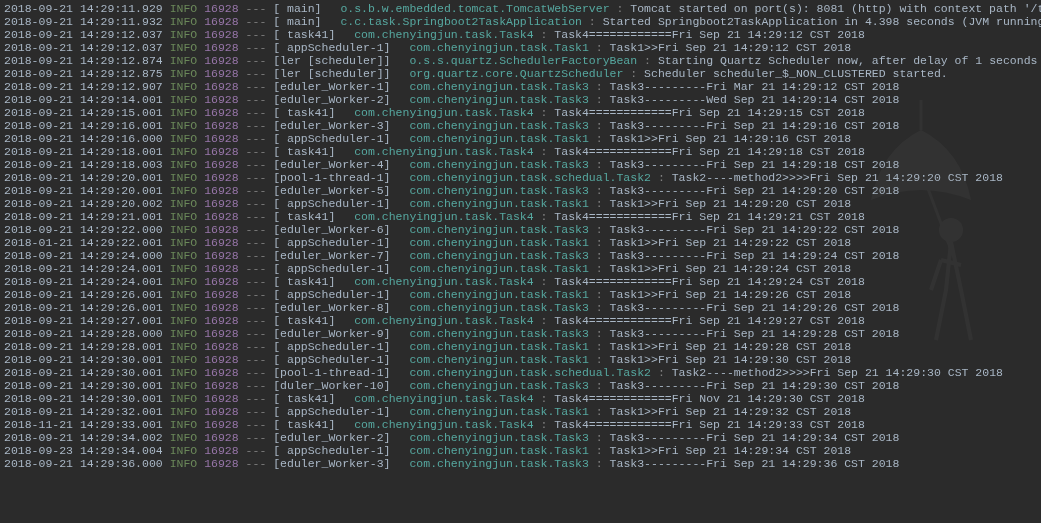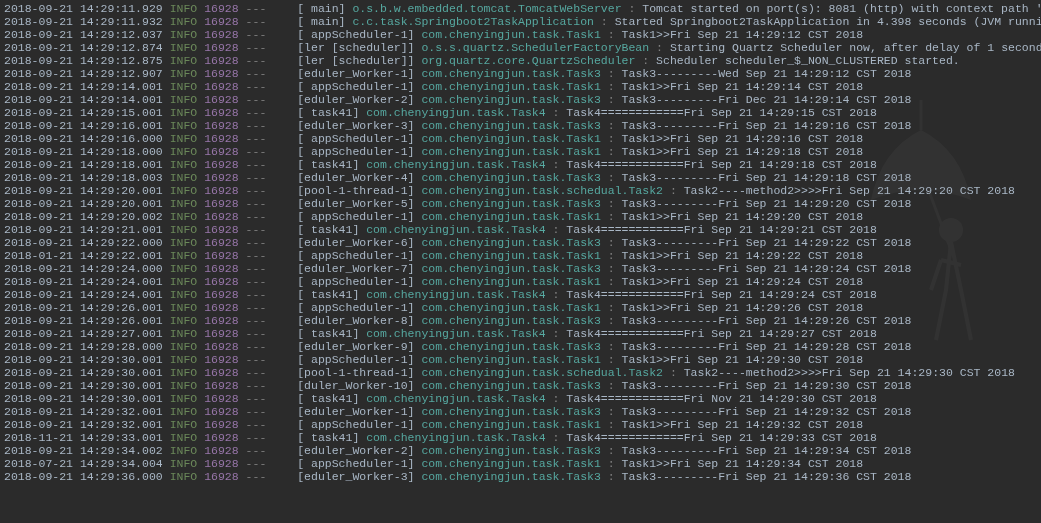--- a/index.html
+++ b/index.html
@@ -14,22 +14,22 @@
     overflow: hidden;
     white-space: nowrap;
     padding: 2px 4px;
     position: relative;
   }
   .log-line { display: block; }
   .ts { color: #a9b7c6; }
   .lvl { color: #6a8759; }
   .pid { color: #9876aa; }
   .sep { color: #808080; }
-  .thread { color: #a9b7c6; margin-left: 24px; }
-  .logger { color: #56a8a0; }
+  .thread { color: #a9b7c6; }
+  .logger { color: #56a8a0; margin-left: 12px; }
   .msg { color: #a9b7c6; }
   
   .wm {
     position: absolute;
     right: 20px;
     top: 90px;
     width: 200px;
     height: 260px;
     opacity: 0.08;
     pointer-events: none;
@@ -42,48 +42,47 @@
   <path d="M100 40 Q60 60 50 110 Q100 90 150 110 Q140 60 100 40 Z" fill="#888"></path>
   <line x1="100" y1="40" x2="100" y2="10" stroke="#888" stroke-width="3"></line>
   <line x1="100" y1="80" x2="130" y2="160" stroke="#888" stroke-width="3"></line>
   <circle cx="130" cy="140" r="12" fill="#888"></circle>
   <path d="M130 152 L125 200 L115 250 M130 152 L140 200 L150 250 M120 170 L110 200 M120 170 L140 175" stroke="#888" stroke-width="4" fill="none"></path>
 </svg>
 
 <div id="log-container">
     <div class="log-line"><span class="ts">2018-09-21 14:29:11.929</span>  <span class="lvl">INFO</span> <span class="pid">16928</span><span class="sep"> --- </span><span class="thread">[           main] </span><span class="logger">o.s.b.w.embedded.tomcat.TomcatWebServer </span><span class="sep"> : </span><span class="msg">Tomcat started on port(s): 8081 (http) with context path '/task'</span></div>
     <div class="log-line"><span class="ts">2018-09-21 14:29:11.932</span>  <span class="lvl">INFO</span> <span class="pid">16928</span><span class="sep"> --- </span><span class="thread">[           main] </span><span class="logger">c.c.task.Springboot2TaskApplication     </span><span class="sep"> : </span><span class="msg">Started Springboot2TaskApplication in 4.398 seconds (JVM running for 5.512)</span></div>
+    <div class="log-line"><span class="ts">2018-09-21 14:29:12.037</span>  <span class="lvl">INFO</span> <span class="pid">16928</span><span class="sep"> --- </span><span class="thread">[         task41] </span><span class="logger">com.chenyingjun.task.Task4              </span><span class="sep"> : </span><span class="msg">Task4============Fri Sep 21 14:29:12 CST 2018</span></div>
     <div class="log-line"><span class="ts">2018-09-21 14:29:12.037</span>  <span class="lvl">INFO</span> <span class="pid">16928</span><span class="sep"> --- </span><span class="thread">[ appScheduler-1] </span><span class="logger">com.chenyingjun.task.Task1              </span><span class="sep"> : </span><span class="msg">Task1&gt;&gt;Fri Sep 21 14:29:12 CST 2018</span></div>
     <div class="log-line"><span class="ts">2018-09-21 14:29:12.874</span>  <span class="lvl">INFO</span> <span class="pid">16928</span><span class="sep"> --- </span><span class="thread">[ler [scheduler]] </span><span class="logger">o.s.s.quartz.SchedulerFactoryBean       </span><span class="sep"> : </span><span class="msg">Starting Quartz Scheduler now, after delay of 1 seconds</span></div>
     <div class="log-line"><span class="ts">2018-09-21 14:29:12.875</span>  <span class="lvl">INFO</span> <span class="pid">16928</span><span class="sep"> --- </span><span class="thread">[ler [scheduler]] </span><span class="logger">org.quartz.core.QuartzScheduler         </span><span class="sep"> : </span><span class="msg">Scheduler scheduler_$_NON_CLUSTERED started.</span></div>
-    <div class="log-line"><span class="ts">2018-09-21 14:29:12.907</span>  <span class="lvl">INFO</span> <span class="pid">16928</span><span class="sep"> --- </span><span class="thread">[eduler_Worker-1] </span><span class="logger">com.chenyingjun.task.Task3              </span><span class="sep"> : </span><span class="msg">Task3---------Wed Sep 21 14:29:12 CST 2018</span></div>
-    <div class="log-line"><span class="ts">2018-09-21 14:29:14.001</span>  <span class="lvl">INFO</span> <span class="pid">16928</span><span class="sep"> --- </span><span class="thread">[ appScheduler-1] </span><span class="logger">com.chenyingjun.task.Task1              </span><span class="sep"> : </span><span class="msg">Task1&gt;&gt;Fri Sep 21 14:29:14 CST 2018</span></div>
-    <div class="log-line"><span class="ts">2018-09-21 14:29:14.001</span>  <span class="lvl">INFO</span> <span class="pid">16928</span><span class="sep"> --- </span><span class="thread">[eduler_Worker-2] </span><span class="logger">com.chenyingjun.task.Task3              </span><span class="sep"> : </span><span class="msg">Task3---------Fri Dec 21 14:29:14 CST 2018</span></div>
+    <div class="log-line"><span class="ts">2018-09-21 14:29:12.907</span>  <span class="lvl">INFO</span> <span class="pid">16928</span><span class="sep"> --- </span><span class="thread">[eduler_Worker-1] </span><span class="logger">com.chenyingjun.task.Task3              </span><span class="sep"> : </span><span class="msg">Task3---------Fri Mar 21 14:29:12 CST 2018</span></div>
+    <div class="log-line"><span class="ts">2018-09-21 14:29:14.001</span>  <span class="lvl">INFO</span> <span class="pid">16928</span><span class="sep"> --- </span><span class="thread">[eduler_Worker-2] </span><span class="logger">com.chenyingjun.task.Task3              </span><span class="sep"> : </span><span class="msg">Task3---------Wed Sep 21 14:29:14 CST 2018</span></div>
     <div class="log-line"><span class="ts">2018-09-21 14:29:15.001</span>  <span class="lvl">INFO</span> <span class="pid">16928</span><span class="sep"> --- </span><span class="thread">[         task41] </span><span class="logger">com.chenyingjun.task.Task4              </span><span class="sep"> : </span><span class="msg">Task4============Fri Sep 21 14:29:15 CST 2018</span></div>
     <div class="log-line"><span class="ts">2018-09-21 14:29:16.001</span>  <span class="lvl">INFO</span> <span class="pid">16928</span><span class="sep"> --- </span><span class="thread">[eduler_Worker-3] </span><span class="logger">com.chenyingjun.task.Task3              </span><span class="sep"> : </span><span class="msg">Task3---------Fri Sep 21 14:29:16 CST 2018</span></div>
     <div class="log-line"><span class="ts">2018-09-21 14:29:16.000</span>  <span class="lvl">INFO</span> <span class="pid">16928</span><span class="sep"> --- </span><span class="thread">[ appScheduler-1] </span><span class="logger">com.chenyingjun.task.Task1              </span><span class="sep"> : </span><span class="msg">Task1&gt;&gt;Fri Sep 21 14:29:16 CST 2018</span></div>
-    <div class="log-line"><span class="ts">2018-09-21 14:29:18.000</span>  <span class="lvl">INFO</span> <span class="pid">16928</span><span class="sep"> --- </span><span class="thread">[ appScheduler-1] </span><span class="logger">com.chenyingjun.task.Task1              </span><span class="sep"> : </span><span class="msg">Task1&gt;&gt;Fri Sep 21 14:29:18 CST 2018</span></div>
     <div class="log-line"><span class="ts">2018-09-21 14:29:18.001</span>  <span class="lvl">INFO</span> <span class="pid">16928</span><span class="sep"> --- </span><span class="thread">[         task41] </span><span class="logger">com.chenyingjun.task.Task4              </span><span class="sep"> : </span><span class="msg">Task4============Fri Sep 21 14:29:18 CST 2018</span></div>
     <div class="log-line"><span class="ts">2018-09-21 14:29:18.003</span>  <span class="lvl">INFO</span> <span class="pid">16928</span><span class="sep"> --- </span><span class="thread">[eduler_Worker-4] </span><span class="logger">com.chenyingjun.task.Task3              </span><span class="sep"> : </span><span class="msg">Task3---------Fri Sep 21 14:29:18 CST 2018</span></div>
     <div class="log-line"><span class="ts">2018-09-21 14:29:20.001</span>  <span class="lvl">INFO</span> <span class="pid">16928</span><span class="sep"> --- </span><span class="thread">[pool-1-thread-1] </span><span class="logger">com.chenyingjun.task.schedual.Task2     </span><span class="sep"> : </span><span class="msg">Task2----method2&gt;&gt;&gt;&gt;Fri Sep 21 14:29:20 CST 2018</span></div>
     <div class="log-line"><span class="ts">2018-09-21 14:29:20.001</span>  <span class="lvl">INFO</span> <span class="pid">16928</span><span class="sep"> --- </span><span class="thread">[eduler_Worker-5] </span><span class="logger">com.chenyingjun.task.Task3              </span><span class="sep"> : </span><span class="msg">Task3---------Fri Sep 21 14:29:20 CST 2018</span></div>
     <div class="log-line"><span class="ts">2018-09-21 14:29:20.002</span>  <span class="lvl">INFO</span> <span class="pid">16928</span><span class="sep"> --- </span><span class="thread">[ appScheduler-1] </span><span class="logger">com.chenyingjun.task.Task1              </span><span class="sep"> : </span><span class="msg">Task1&gt;&gt;Fri Sep 21 14:29:20 CST 2018</span></div>
     <div class="log-line"><span class="ts">2018-09-21 14:29:21.001</span>  <span class="lvl">INFO</span> <span class="pid">16928</span><span class="sep"> --- </span><span class="thread">[         task41] </span><span class="logger">com.chenyingjun.task.Task4              </span><span class="sep"> : </span><span class="msg">Task4============Fri Sep 21 14:29:21 CST 2018</span></div>
     <div class="log-line"><span class="ts">2018-09-21 14:29:22.000</span>  <span class="lvl">INFO</span> <span class="pid">16928</span><span class="sep"> --- </span><span class="thread">[eduler_Worker-6] </span><span class="logger">com.chenyingjun.task.Task3              </span><span class="sep"> : </span><span class="msg">Task3---------Fri Sep 21 14:29:22 CST 2018</span></div>
     <div class="log-line"><span class="ts">2018-01-21 14:29:22.001</span>  <span class="lvl">INFO</span> <span class="pid">16928</span><span class="sep"> --- </span><span class="thread">[ appScheduler-1] </span><span class="logger">com.chenyingjun.task.Task1              </span><span class="sep"> : </span><span class="msg">Task1&gt;&gt;Fri Sep 21 14:29:22 CST 2018</span></div>
     <div class="log-line"><span class="ts">2018-09-21 14:29:24.000</span>  <span class="lvl">INFO</span> <span class="pid">16928</span><span class="sep"> --- </span><span class="thread">[eduler_Worker-7] </span><span class="logger">com.chenyingjun.task.Task3              </span><span class="sep"> : </span><span class="msg">Task3---------Fri Sep 21 14:29:24 CST 2018</span></div>
     <div class="log-line"><span class="ts">2018-09-21 14:29:24.001</span>  <span class="lvl">INFO</span> <span class="pid">16928</span><span class="sep"> --- </span><span class="thread">[ appScheduler-1] </span><span class="logger">com.chenyingjun.task.Task1              </span><span class="sep"> : </span><span class="msg">Task1&gt;&gt;Fri Sep 21 14:29:24 CST 2018</span></div>
     <div class="log-line"><span class="ts">2018-09-21 14:29:24.001</span>  <span class="lvl">INFO</span> <span class="pid">16928</span><span class="sep"> --- </span><span class="thread">[         task41] </span><span class="logger">com.chenyingjun.task.Task4              </span><span class="sep"> : </span><span class="msg">Task4============Fri Sep 21 14:29:24 CST 2018</span></div>
     <div class="log-line"><span class="ts">2018-09-21 14:29:26.001</span>  <span class="lvl">INFO</span> <span class="pid">16928</span><span class="sep"> --- </span><span class="thread">[ appScheduler-1] </span><span class="logger">com.chenyingjun.task.Task1              </span><span class="sep"> : </span><span class="msg">Task1&gt;&gt;Fri Sep 21 14:29:26 CST 2018</span></div>
     <div class="log-line"><span class="ts">2018-09-21 14:29:26.001</span>  <span class="lvl">INFO</span> <span class="pid">16928</span><span class="sep"> --- </span><span class="thread">[eduler_Worker-8] </span><span class="logger">com.chenyingjun.task.Task3              </span><span class="sep"> : </span><span class="msg">Task3---------Fri Sep 21 14:29:26 CST 2018</span></div>
     <div class="log-line"><span class="ts">2018-09-21 14:29:27.001</span>  <span class="lvl">INFO</span> <span class="pid">16928</span><span class="sep"> --- </span><span class="thread">[         task41] </span><span class="logger">com.chenyingjun.task.Task4              </span><span class="sep"> : </span><span class="msg">Task4============Fri Sep 21 14:29:27 CST 2018</span></div>
     <div class="log-line"><span class="ts">2018-09-21 14:29:28.000</span>  <span class="lvl">INFO</span> <span class="pid">16928</span><span class="sep"> --- </span><span class="thread">[eduler_Worker-9] </span><span class="logger">com.chenyingjun.task.Task3              </span><span class="sep"> : </span><span class="msg">Task3---------Fri Sep 21 14:29:28 CST 2018</span></div>
+    <div class="log-line"><span class="ts">2018-09-21 14:29:28.001</span>  <span class="lvl">INFO</span> <span class="pid">16928</span><span class="sep"> --- </span><span class="thread">[ appScheduler-1] </span><span class="logger">com.chenyingjun.task.Task1              </span><span class="sep"> : </span><span class="msg">Task1&gt;&gt;Fri Sep 21 14:29:28 CST 2018</span></div>
     <div class="log-line"><span class="ts">2018-09-21 14:29:30.001</span>  <span class="lvl">INFO</span> <span class="pid">16928</span><span class="sep"> --- </span><span class="thread">[ appScheduler-1] </span><span class="logger">com.chenyingjun.task.Task1              </span><span class="sep"> : </span><span class="msg">Task1&gt;&gt;Fri Sep 21 14:29:30 CST 2018</span></div>
     <div class="log-line"><span class="ts">2018-09-21 14:29:30.001</span>  <span class="lvl">INFO</span> <span class="pid">16928</span><span class="sep"> --- </span><span class="thread">[pool-1-thread-1] </span><span class="logger">com.chenyingjun.task.schedual.Task2     </span><span class="sep"> : </span><span class="msg">Task2----method2&gt;&gt;&gt;&gt;Fri Sep 21 14:29:30 CST 2018</span></div>
     <div class="log-line"><span class="ts">2018-09-21 14:29:30.001</span>  <span class="lvl">INFO</span> <span class="pid">16928</span><span class="sep"> --- </span><span class="thread">[duler_Worker-10] </span><span class="logger">com.chenyingjun.task.Task3              </span><span class="sep"> : </span><span class="msg">Task3---------Fri Sep 21 14:29:30 CST 2018</span></div>
     <div class="log-line"><span class="ts">2018-09-21 14:29:30.001</span>  <span class="lvl">INFO</span> <span class="pid">16928</span><span class="sep"> --- </span><span class="thread">[         task41] </span><span class="logger">com.chenyingjun.task.Task4              </span><span class="sep"> : </span><span class="msg">Task4============Fri Nov 21 14:29:30 CST 2018</span></div>
-    <div class="log-line"><span class="ts">2018-09-21 14:29:32.001</span>  <span class="lvl">INFO</span> <span class="pid">16928</span><span class="sep"> --- </span><span class="thread">[eduler_Worker-1] </span><span class="logger">com.chenyingjun.task.Task3              </span><span class="sep"> : </span><span class="msg">Task3---------Fri Sep 21 14:29:32 CST 2018</span></div>
     <div class="log-line"><span class="ts">2018-09-21 14:29:32.001</span>  <span class="lvl">INFO</span> <span class="pid">16928</span><span class="sep"> --- </span><span class="thread">[ appScheduler-1] </span><span class="logger">com.chenyingjun.task.Task1              </span><span class="sep"> : </span><span class="msg">Task1&gt;&gt;Fri Sep 21 14:29:32 CST 2018</span></div>
     <div class="log-line"><span class="ts">2018-11-21 14:29:33.001</span>  <span class="lvl">INFO</span> <span class="pid">16928</span><span class="sep"> --- </span><span class="thread">[         task41] </span><span class="logger">com.chenyingjun.task.Task4              </span><span class="sep"> : </span><span class="msg">Task4============Fri Sep 21 14:29:33 CST 2018</span></div>
     <div class="log-line"><span class="ts">2018-09-21 14:29:34.002</span>  <span class="lvl">INFO</span> <span class="pid">16928</span><span class="sep"> --- </span><span class="thread">[eduler_Worker-2] </span><span class="logger">com.chenyingjun.task.Task3              </span><span class="sep"> : </span><span class="msg">Task3---------Fri Sep 21 14:29:34 CST 2018</span></div>
-    <div class="log-line"><span class="ts">2018-07-21 14:29:34.004</span>  <span class="lvl">INFO</span> <span class="pid">16928</span><span class="sep"> --- </span><span class="thread">[ appScheduler-1] </span><span class="logger">com.chenyingjun.task.Task1              </span><span class="sep"> : </span><span class="msg">Task1&gt;&gt;Fri Sep 21 14:29:34 CST 2018</span></div>
+    <div class="log-line"><span class="ts">2018-09-23 14:29:34.004</span>  <span class="lvl">INFO</span> <span class="pid">16928</span><span class="sep"> --- </span><span class="thread">[ appScheduler-1] </span><span class="logger">com.chenyingjun.task.Task1              </span><span class="sep"> : </span><span class="msg">Task1&gt;&gt;Fri Sep 21 14:29:34 CST 2018</span></div>
     <div class="log-line"><span class="ts">2018-09-21 14:29:36.000</span>  <span class="lvl">INFO</span> <span class="pid">16928</span><span class="sep"> --- </span><span class="thread">[eduler_Worker-3] </span><span class="logger">com.chenyingjun.task.Task3              </span><span class="sep"> : </span><span class="msg">Task3---------Fri Sep 21 14:29:36 CST 2018</span></div>
   </div>
 
 </body></html>

